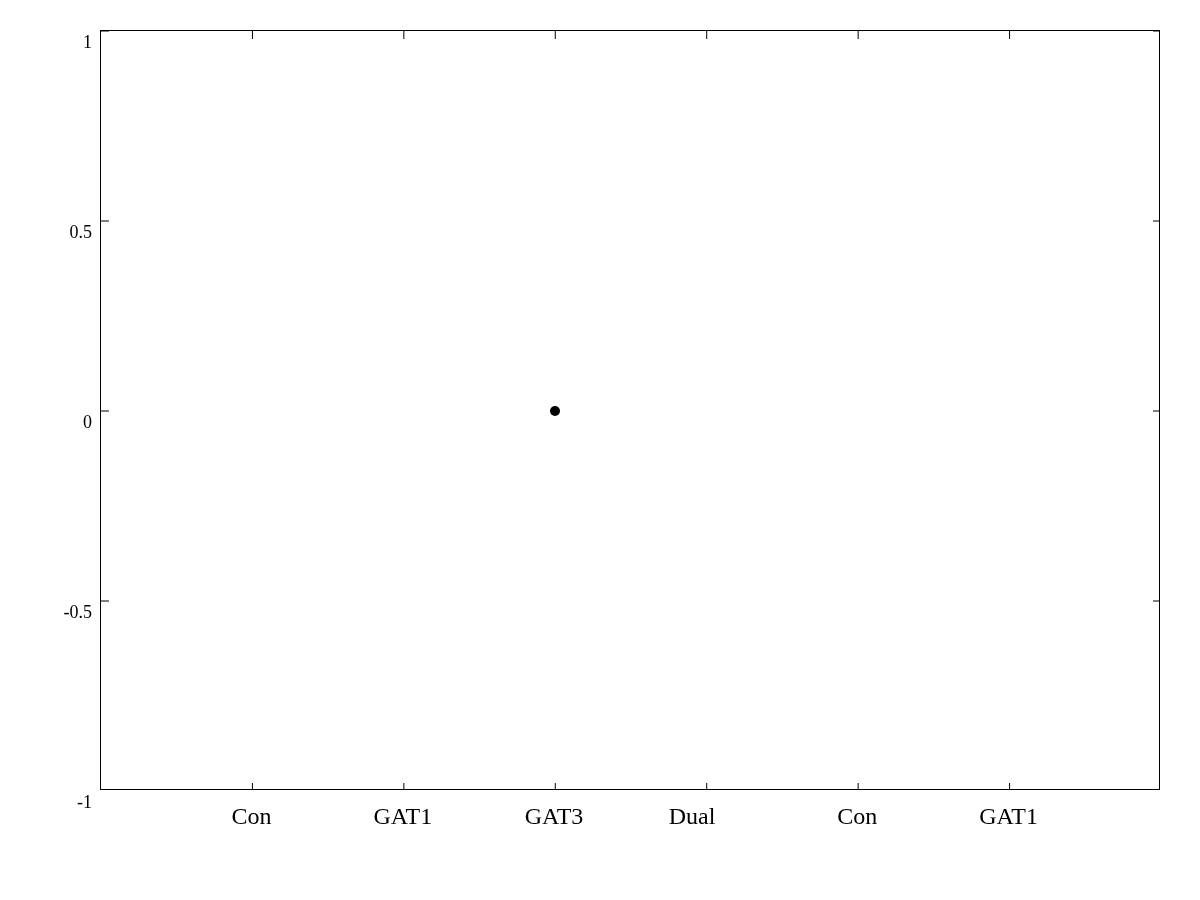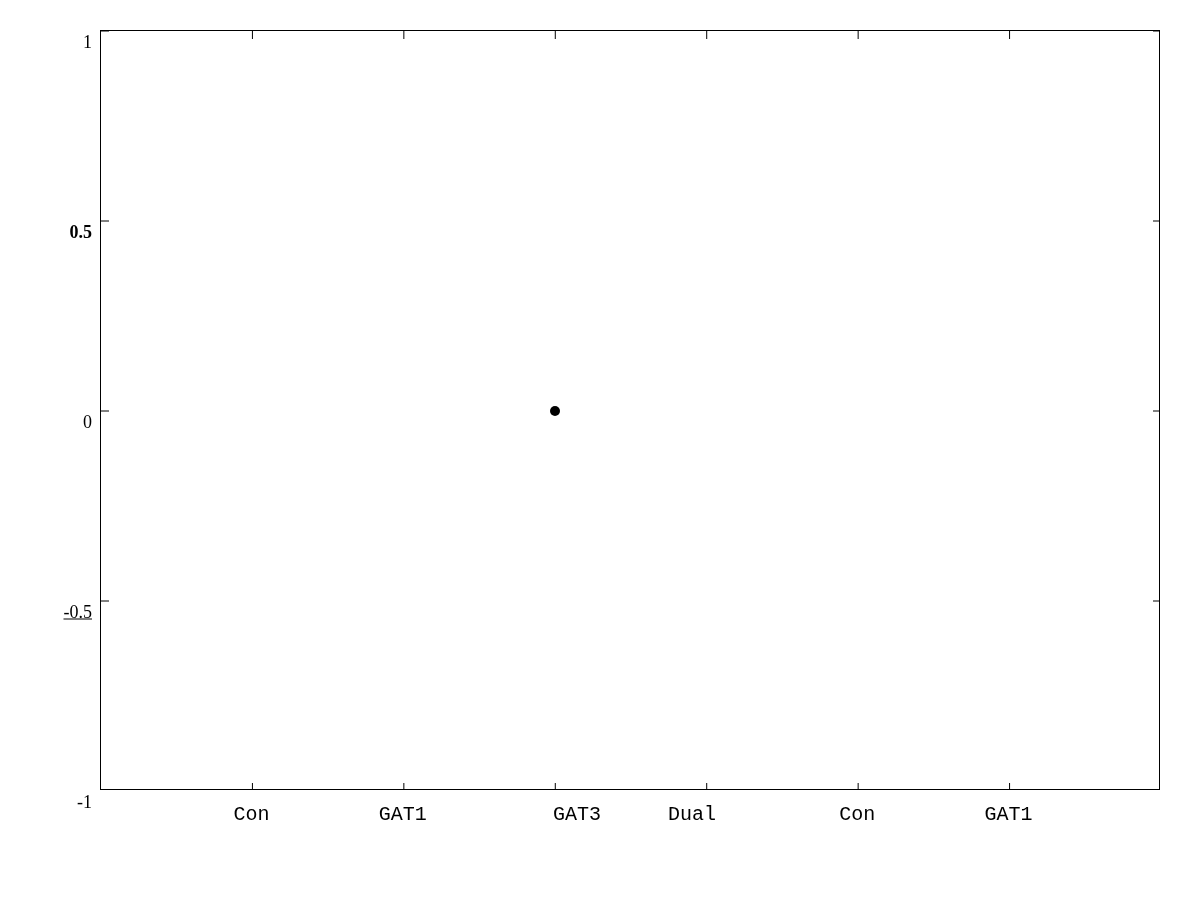--- a/index.html
+++ b/index.html
@@ -62,25 +62,24 @@
       position: absolute;
       left: 100px;
       top: 795px;
       width: 1060px;
       height: 60px;
       display: flex;
       align-items: flex-start;
     }
     .x-tick-label {
       position: absolute;
-      font-size: 20px;
+      font-size: 24px;
       color: #000;
       transform: translateX(-50%);
       top: 8px;
-      font-family: Liberation Mono, monospace;
     }
     
     .data-point {
       position: absolute;
       width: 10px;
       height: 10px;
       background: #000;
       border-radius: 50%;
       transform: translate(-50%, -50%);
     }
@@ -98,23 +97,23 @@
 
 <div class="chart-container">
 
   <div class="y-axis-label">
     <span></span>
   </div>
 
   <div class="y-tick-container">
 
   <div class="y-tick-label" style="bottom: auto; top: -9px;">1</div>
-      <div class="y-tick-label" style="bottom: auto; top: 181px; font-weight: bold;">0.5</div>
+      <div class="y-tick-label" style="bottom: auto; top: 181px;">0.5</div>
       <div class="y-tick-label" style="bottom: auto; top: 371px;">0</div>
-      <div class="y-tick-label" style="bottom: auto; top: 561px; text-decoration: underline;">-0.5</div>
+      <div class="y-tick-label" style="bottom: auto; top: 561px;">-0.5</div>
       <div class="y-tick-label" style="bottom: auto; top: 751px;">-1</div>
     </div>
 
   <div class="chart-area">
     <svg class="ticks">
 
     <line x1="0" y1="0" x2="8" y2="0" stroke="#000" stroke-width="1"></line>
         <line x1="1060" y1="0" x2="1052" y2="0" stroke="#000" stroke-width="1"></line>
         <line x1="0" y1="190" x2="8" y2="190" stroke="#000" stroke-width="1"></line>
         <line x1="1060" y1="190" x2="1052" y2="190" stroke="#000" stroke-width="1"></line>
@@ -137,19 +136,19 @@
         <line x1="908.5714285714286" y1="760" x2="908.5714285714286" y2="752" stroke="#000" stroke-width="1"></line>
         <line x1="908.5714285714286" y1="0" x2="908.5714285714286" y2="8" stroke="#000" stroke-width="1"></line>
       </svg>
 
     <div class="data-point" style="left: 454.286px; top: 380px;"></div>
   </div>
 
   <div class="x-axis-container">
   <div class="x-tick-label" style="left: 151.429px;">Con</div>
       <div class="x-tick-label" style="left: 302.857px;">GAT1</div>
-      <div class="x-tick-label" style="left: 477px;">GAT3</div>
+      <div class="x-tick-label" style="left: 454px;">GAT3</div>
       <div class="x-tick-label" style="left: 592px;">Dual</div>
       <div class="x-tick-label" style="left: 757.143px;">Con</div>
       <div class="x-tick-label" style="left: 908.571px;">GAT1</div>
     </div>
 
 </div>
 
 </body></html>

